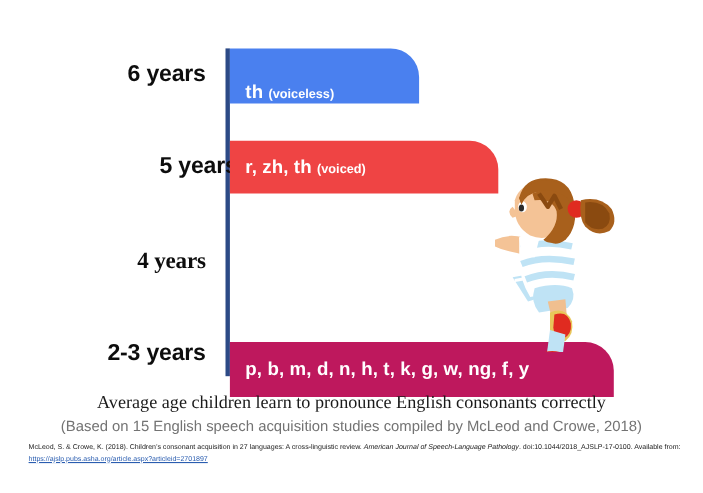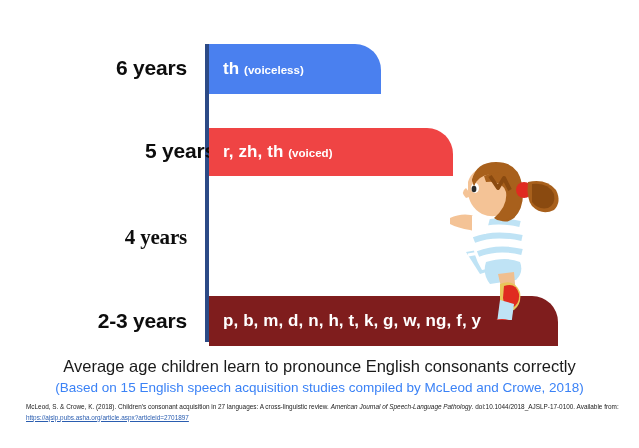--- a/index.html
+++ b/index.html
@@ -79,36 +79,36 @@
     letter-spacing: 0.1px;
   }
   .bar-text .sub {
     font-weight: bold;
     font-size: 0.68em;
     letter-spacing: 0;
   }
 
   
   #row-6 { top: 44px;  height: 50px; }
-  #row-6 .bar  { top: 0;  height: 50px; width: 172px; background: #4a80ef; }
+  #row-6 .bar  { top: 0;  height: 50px; width: 172px; background: #4a80ef; align-items: flex-end; }
   #row-6 .bar-text { font-size: 17px; }
   #row-6 .bar-label { top: 12px; }
 
   #row-5 { top: 128px; height: 48px; padding-left: 29px; }
   #row-5 .bar  { top: 0;  height: 48px; width: 244px; background: #ef4444; }
   #row-5 .bar-text { font-size: 17px; }
   #row-5 .bar-label { top: 11px; }
 
   #row-4 { top: 214px; height: 48px; font-family: Liberation Serif, serif; }
   #row-4 .bar  { top: 0;  height: 48px; width: 290px; background: #2f548e; }
   #row-4 .bar-text { font-size: 17px; }
   #row-4 .bar-label { top: 11px; }
 
   #row-23 { top: 296px; height: 50px; }
-  #row-23 .bar  { top: 0; height: 50px; width: 349px; background: #7f1d1d; }
+  #row-23 .bar  { top: 15px; height: 50px; width: 349px; background: #be185d; }
   #row-23 .bar-text { font-size: 17px; }
   #row-23 .bar-label { top: 13px; }
 
   
   .girl {
     position: absolute;
     left: 428px;
     top: 160px;
     width: 140px;
     height: 160px;
@@ -120,24 +120,25 @@
     position: absolute;
     left: 0;
     top: 356px;
     width: 639px;
     text-align: center;
   }
   .caption-main {
     font-size: 16.5px;
     color: #1a1a1a;
     line-height: 1.25;
+    font-family: Liberation Serif, serif;
   }
   .caption-sub {
     font-size: 13.5px;
-    color: #3b82f6;
+    color: #737373;
     line-height: 1.3;
     margin-top: 2px;
   }
 
   .citation {
     position: absolute;
     left: 26px;
     top: 402px;
     width: 595px;
     font-size: 6.4px;

